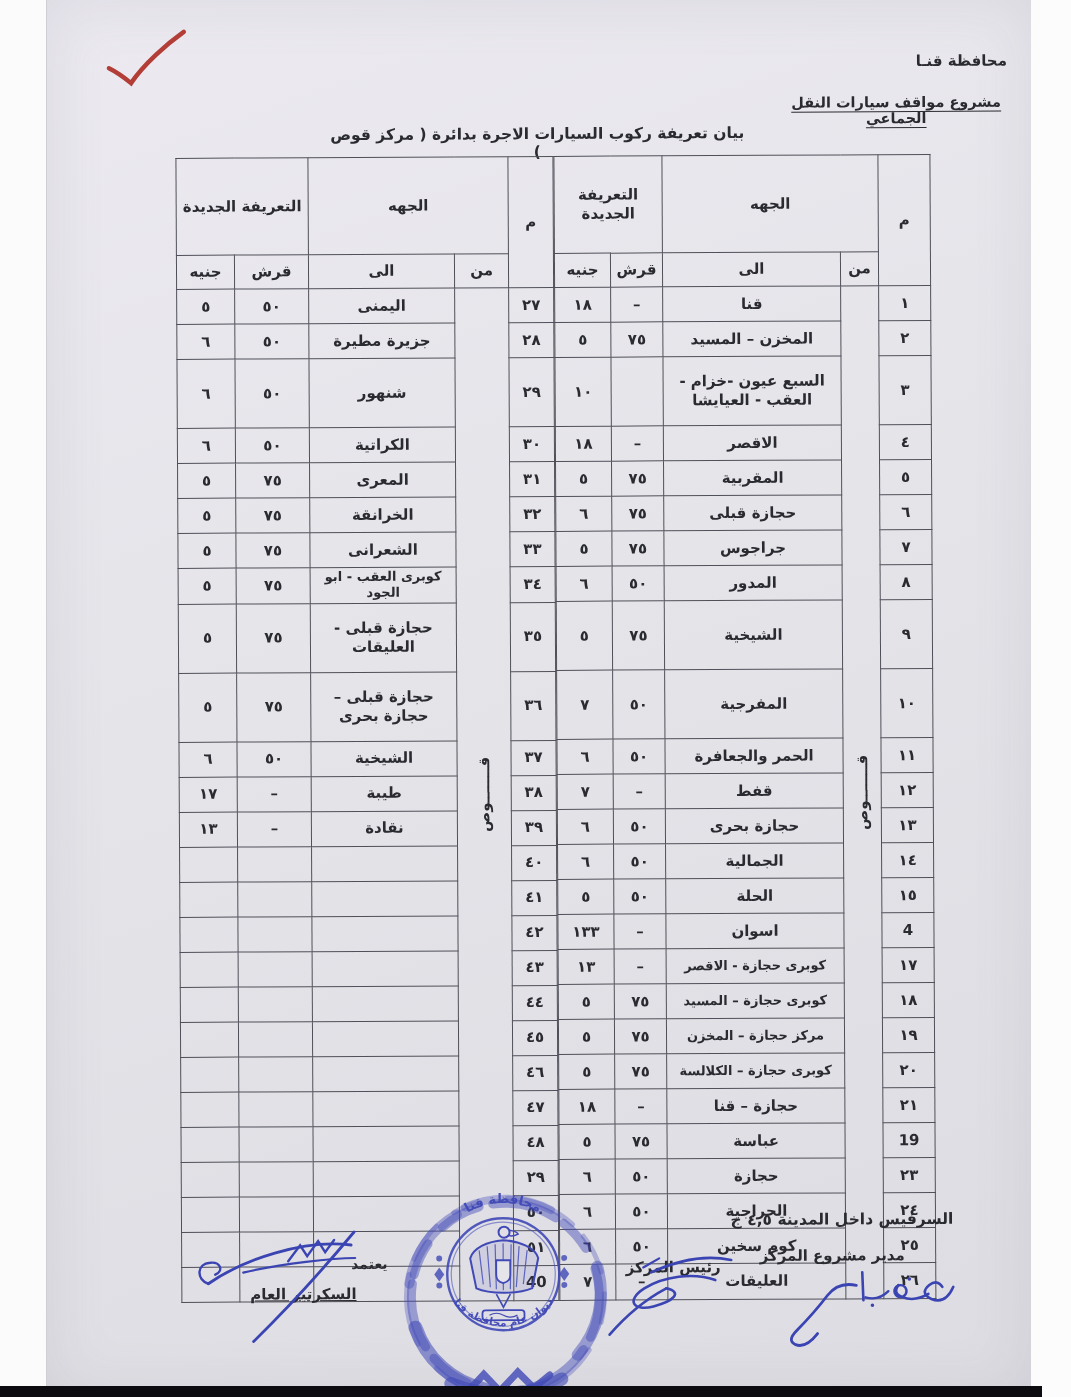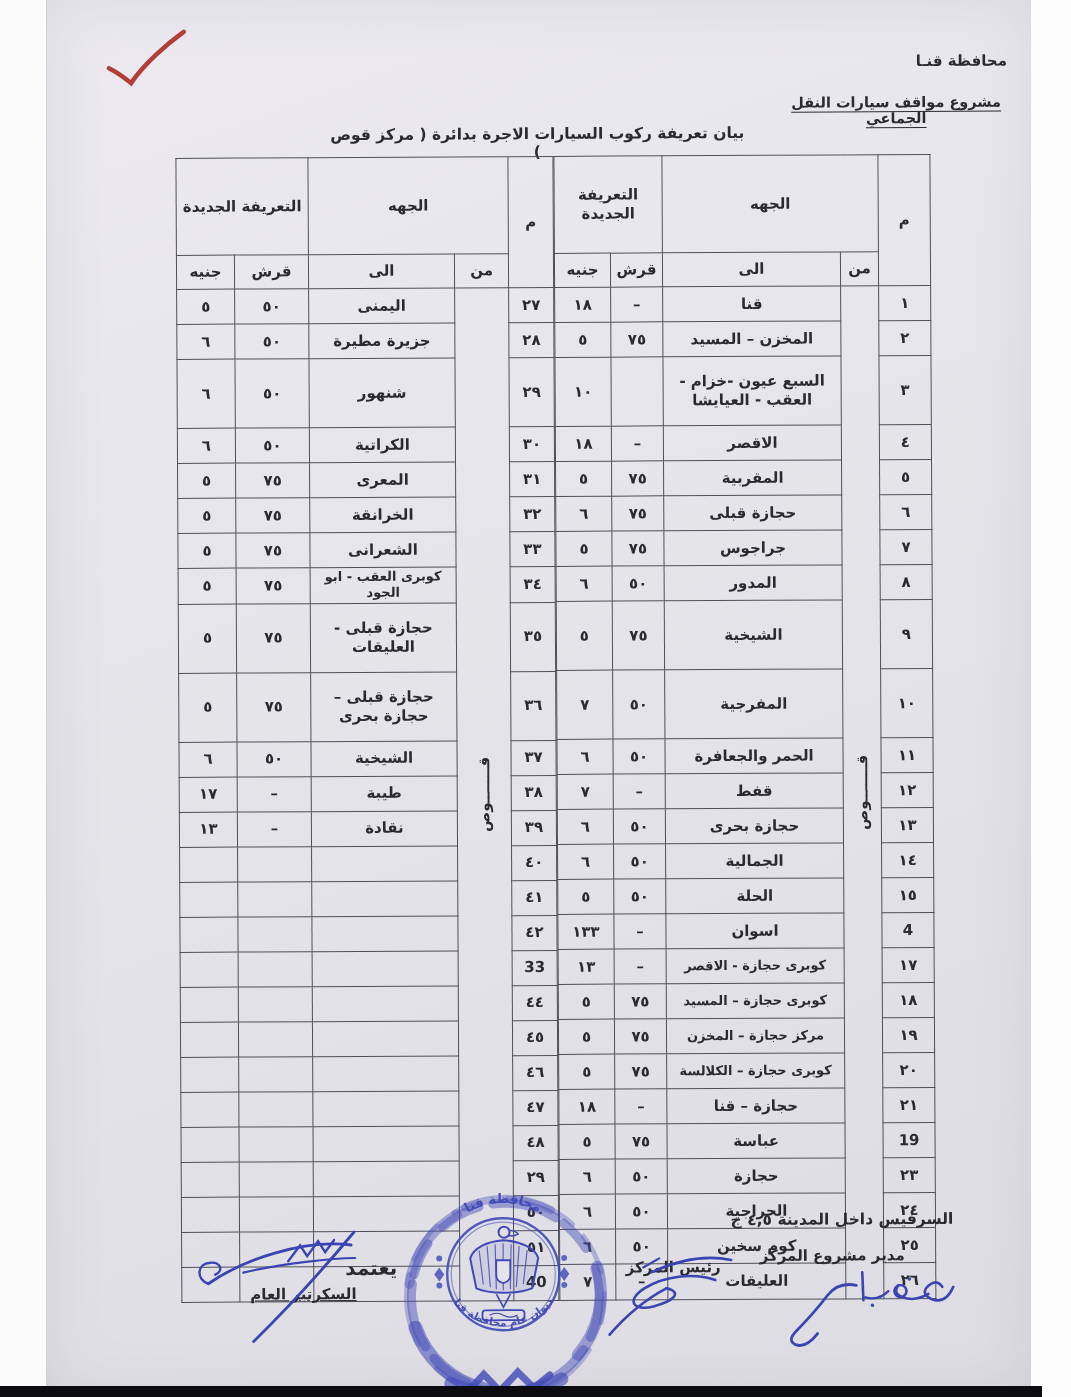--- a/index.html
+++ b/index.html
@@ -30,21 +30,21 @@
   table.fare tbody tr.tall td{height:66px;}
   td.cell-to.small{font-size:13px;}
   td.cell-from{position:relative;overflow:visible;}
   .vfrom{position:absolute;left:50%;top:50%;transform:translate(-50%,-50%) rotate(-90deg);
          white-space:nowrap;font-size:15px;font-weight:bold;letter-spacing:1px;}
   th.nowrap{white-space:nowrap;font-size:14px;}
   .ftr{position:absolute;font-weight:bold;font-size:15px;}
   .service{left:710px;top:1212px;width:258px;text-align:center;font-size:15.5px;}
   .director{left:750px;top:1248px;width:158px;text-align:center;}
   .head-center{left:608px;top:1259px;width:124px;text-align:center;}
-  .approve{left:332px;top:1255px;width:62px;text-align:right;font-size:20px;}
+  .approve{left:348px;top:1255px;width:62px;text-align:left;font-size:14px;}
   .secretary{left:226px;top:1284px;width:148px;text-align:center;text-decoration:underline;}
   svg.overlay{position:absolute;left:0;top:0;z-index:20;pointer-events:none;}
   .stamp-text{font-family:"DejaVu Sans",sans-serif;font-weight:bold;}
 </style>
 </head>
 <body>
 
 <div class="page">
   <div class="paper"></div>
   <div class="edge-strip-left"></div>
@@ -173,21 +173,21 @@
               <td class="cell-q"></td>
               <td class="cell-p"></td>
             </tr>
             <tr>
               <td class="cell-num">٤٢</td>
               <td class="cell-to"></td>
               <td class="cell-q"></td>
               <td class="cell-p"></td>
             </tr>
             <tr>
-              <td class="cell-num">33</td>
+              <td class="cell-num">٤٣</td>
               <td class="cell-to"></td>
               <td class="cell-q"></td>
               <td class="cell-p"></td>
             </tr>
             <tr>
               <td class="cell-num">٤٤</td>
               <td class="cell-to"></td>
               <td class="cell-q"></td>
               <td class="cell-p"></td>
             </tr>

